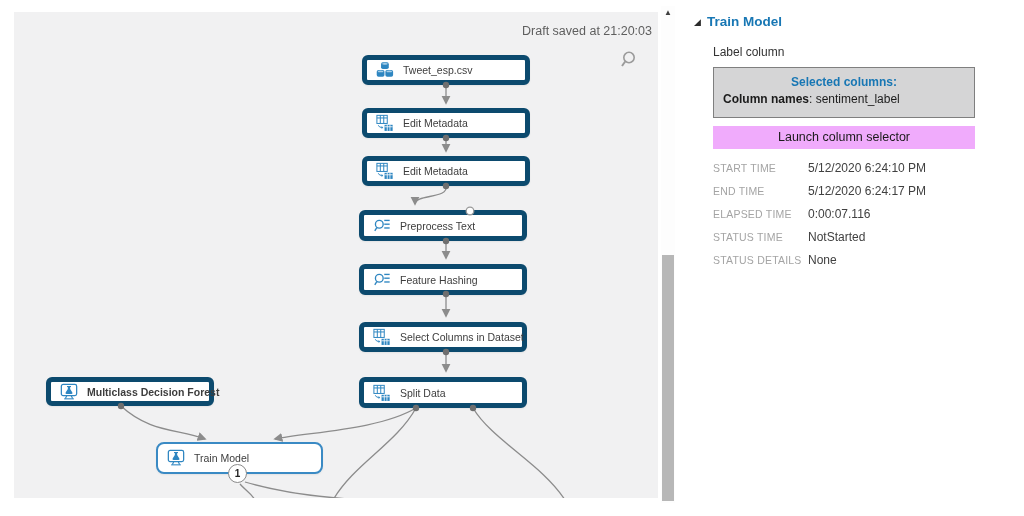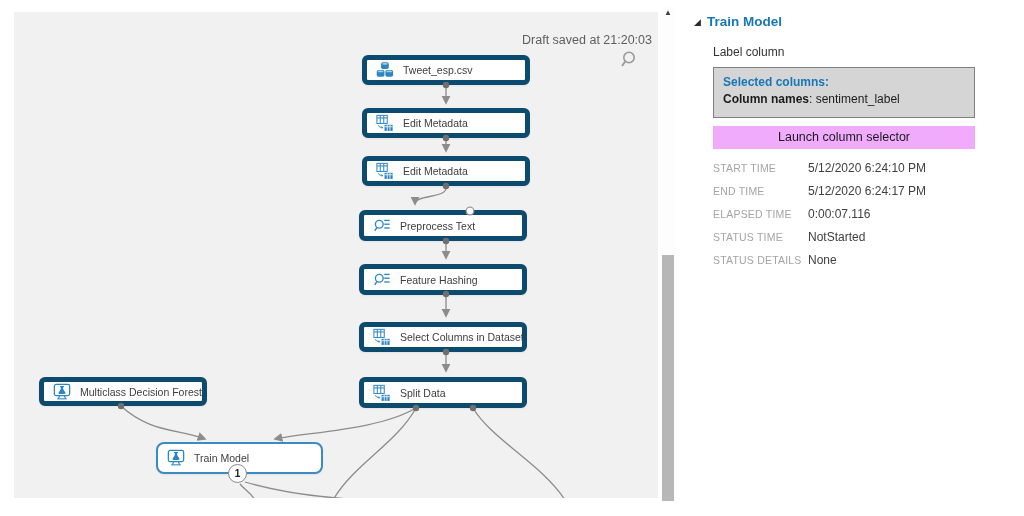--- a/index.html
+++ b/index.html
@@ -21,38 +21,38 @@
     box-shadow:0 1px 2px rgba(0,0,0,.06);
     font-size:10.5px;color:#3d3d3d;z-index:2;cursor:pointer;white-space:nowrap;
   }
   .node.selected{border:2px solid #3a8ac4;width:167px;height:32px;border-radius:8px;}
   .node svg{flex:0 0 auto;}
   .badge{
     position:absolute;width:19px;height:19px;border:1.5px solid #8a8a8a;border-radius:50%;
     background:#fff;display:flex;align-items:center;justify-content:center;
     font-size:10px;font-weight:bold;color:#222;z-index:5;box-sizing:border-box;cursor:pointer;
   }
-  .draft{position:absolute;top:21px;right:6px;font-size:12.5px;color:#5e5e5e;z-index:4;}
+  .draft{position:absolute;top:12px;right:6px;font-size:12.5px;color:#5e5e5e;z-index:4;}
   .zoomctl{position:absolute;top:36px;right:18px;width:24px;height:24px;z-index:4;cursor:pointer;}
   
   .vscroll{position:absolute;left:661px;top:6px;width:14px;height:497px;background:#fdfdfd;}
   .vscroll .up{height:14px;text-align:center;font-size:8px;line-height:14px;color:#3f3f3f;cursor:pointer;}
   .vscroll .thumb{position:absolute;left:1px;top:249px;width:12px;height:246px;background:#b7b7b7;cursor:pointer;}
   
   .panel{position:absolute;left:694px;top:14px;width:300px;}
   .panel-header{display:flex;align-items:baseline;gap:6px;cursor:pointer;}
   .panel-header .tri{font-size:9px;color:#2b2b2b;transform:translateY(-1px);}
   .panel-header .title{color:#1877b4;font-weight:bold;font-size:13.5px;}
   .panel-body{margin-left:19px;width:262px;}
   .label-col{margin-top:16px;font-size:12px;color:#333;}
   .selbox{
     margin-top:8px;background:#d5d5d6;border:1px solid #7f7f7f;
     padding:6px 9px 8px;font-size:12px;line-height:1.45;box-sizing:border-box;
   }
-  .selbox .h{color:#1877b4;font-weight:bold;}
+  .selbox .h{color:#1877b4;font-weight:bold;text-align:center;}
   .selbox .b{font-weight:bold;color:#1b1b1b;margin-top:24px;}
   .selbox .v{color:#1b1b1b;}
   .launch{
     margin-top:8px;background:#f0abfc;color:#1b1b1b;
     text-align:center;font-size:12.5px;padding:4px 0 5px;cursor:pointer;
   }
   .status{
     margin-top:12px;display:grid;grid-template-columns:95px 1fr;
     row-gap:9px;align-items:center;
   }
@@ -222,21 +222,21 @@
       <rect x="9.5" y="12" width="9" height="6.8" fill="#2e86c1"></rect>
       <g stroke="#ffffff" stroke-width="0.9">
         <line x1="9.5" y1="14.2" x2="18.5" y2="14.2"></line>
         <line x1="12.5" y1="12" x2="12.5" y2="18.8"></line>
         <line x1="15.5" y1="12" x2="15.5" y2="18.8"></line>
       </g>
     </svg>
     <span>Split Data</span>
   </div>
 
-  <div class="node" style="left:25px;top:365px;height:29px;">
+  <div class="node" style="left:32px;top:365px;height:29px;font-weight:bold;">
     <svg width="18" height="18" viewBox="0 0 20 20">
       <rect x="1.5" y="1.5" width="17" height="12.5" rx="2" fill="none" stroke="#2e86c1" stroke-width="1.4"></rect>
       <path d="M8.7,4 L8.7,6.8 L6.3,10.6 A1.1,1.1 0 0 0 7.3,12.2 L12.7,12.2 A1.1,1.1 0 0 0 13.7,10.6 L11.3,6.8 L11.3,4 Z" fill="#2e86c1"></path>
       <line x1="7.8" y1="3.9" x2="12.2" y2="3.9" stroke="#2e86c1" stroke-width="1.2"></line>
       <g stroke="#2e86c1" stroke-width="1.2" fill="none">
         <line x1="7.6" y1="14" x2="6" y2="17.2"></line>
         <line x1="12.4" y1="14" x2="14" y2="17.2"></line>
         <line x1="4.6" y1="17.6" x2="15.4" y2="17.6"></line>
       </g>
     </svg>

